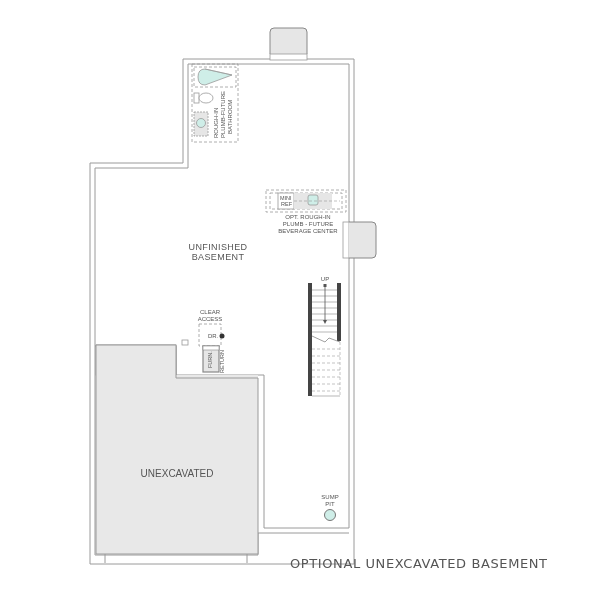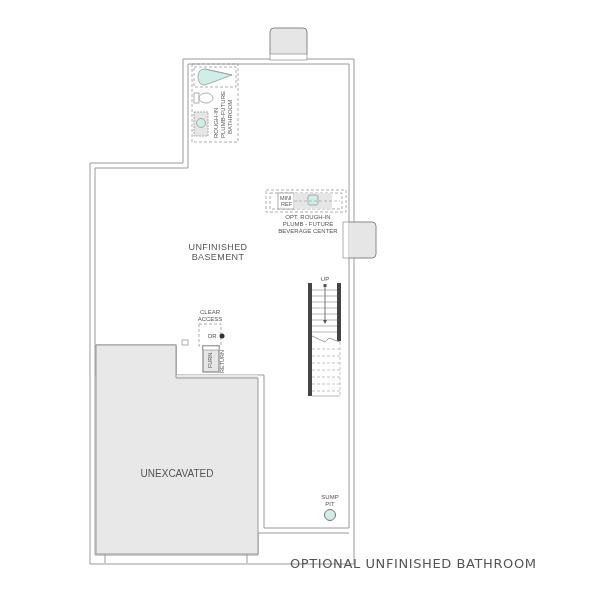--- a/index.html
+++ b/index.html
@@ -127,13 +127,13 @@
     <text class="lbl" x="325" y="281" font-size="6" text-anchor="middle">UP</text>
   </g>
 
   <g>
     <text class="lbl" x="330" y="499" font-size="6" text-anchor="middle">SUMP</text>
     <text class="lbl" x="330" y="506" font-size="6" text-anchor="middle">PIT</text>
     <circle cx="330" cy="515" r="5.5" fill="#cfeee8" stroke="#777" stroke-width="1"></circle>
   </g>
 </svg>
 
-<div class="title">OPTIONAL UNFINISHED BATHROOM</div>
+<div class="title">OPTIONAL UNEXCAVATED BASEMENT</div>
 
 </body></html>

